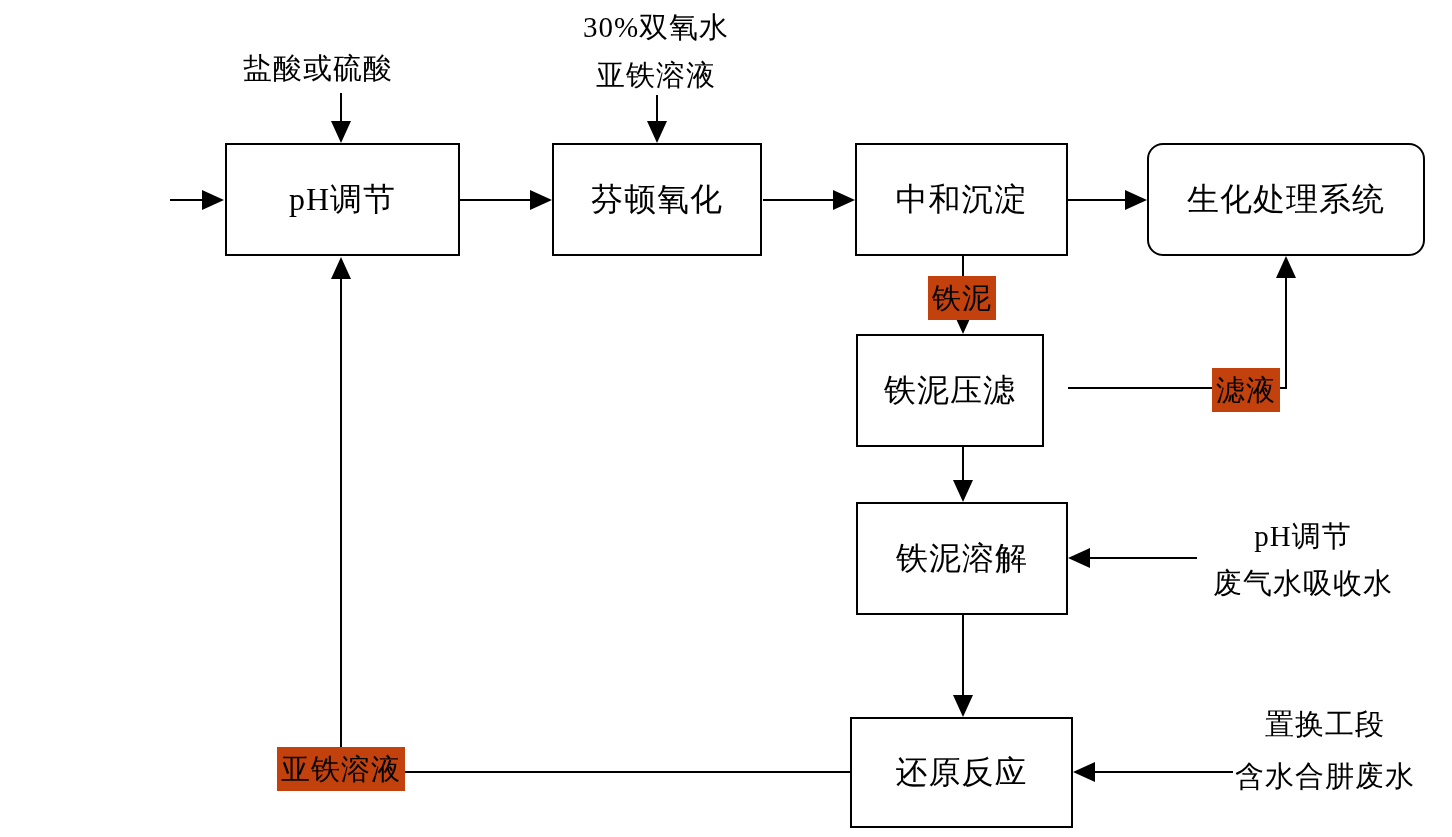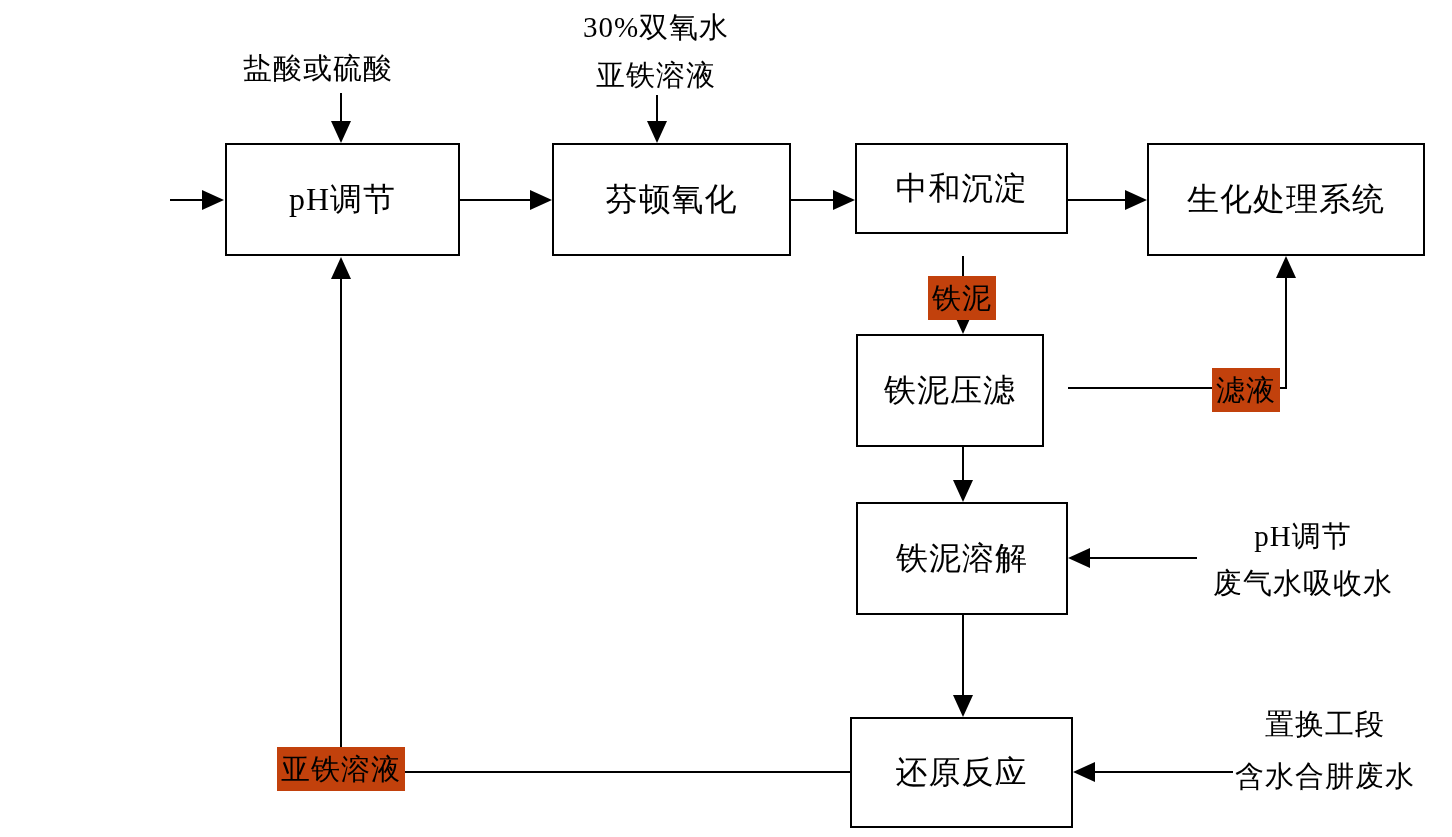--- a/index.html
+++ b/index.html
@@ -15,23 +15,23 @@
     font-size:32px; letter-spacing:1px; white-space:nowrap; background:#fff;
   }
   .lbl {
     position:absolute; font-size:29px; letter-spacing:1px;
     white-space:nowrap; line-height:44px;
   }
   .lbl.center { transform:translateX(-50%); text-align:center; }
   .lbl.onln { background:#c2410c; padding:0 4px; }
 
   #box-ph      { left:225px; top:143px; width:235px; height:113px; }
-  #box-fenton  { left:552px; top:143px; width:239px; height:113px; }
-  #box-neutral { left:855px; top:143px; width:213px; height:91px; }
-  #box-bio     { left:1147px; top:143px; width:278px; height:113px; }
+  #box-fenton  { left:552px; top:143px; width:210px; height:113px; }
+  #box-neutral { left:855px; top:143px; width:213px; height:113px; }
+  #box-bio     { left:1147px; top:143px; width:278px; height:113px;border-radius:16px; }
   #box-press   { left:856px; top:334px; width:188px; height:113px; }
   #box-dissolve{ left:856px; top:502px; width:212px; height:113px; }
   #box-reduce  { left:850px; top:717px; width:223px; height:111px; }
 
   #lbl-influent  { left:2px;   top:181px; }
   #lbl-acid      { left:243px; top:46px; }
   #lbl-peroxide  { left:656px; top:3px;  line-height:48px; }
   #lbl-ironsludge{ left:962px; top:276px; }
   #lbl-filtrate  { left:1246px; top:368px; }
   #lbl-chlor     { left:1303px; top:513px; line-height:47px; }

